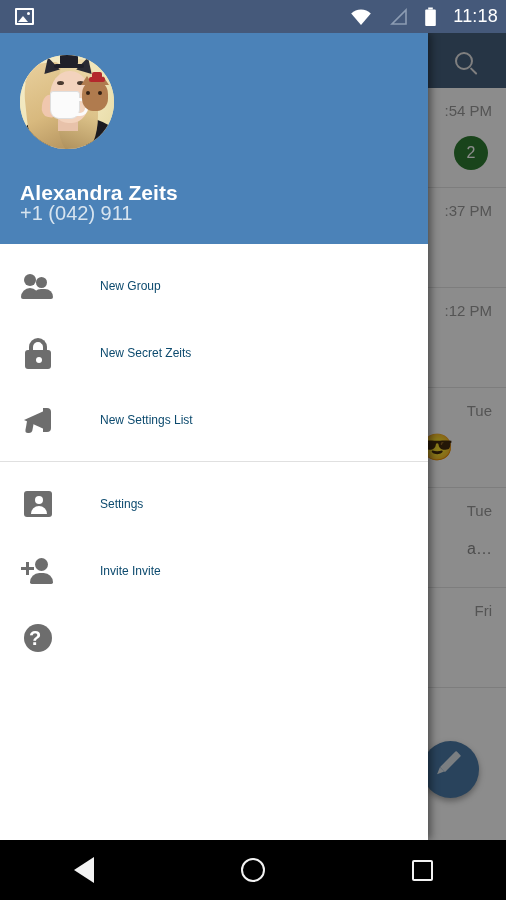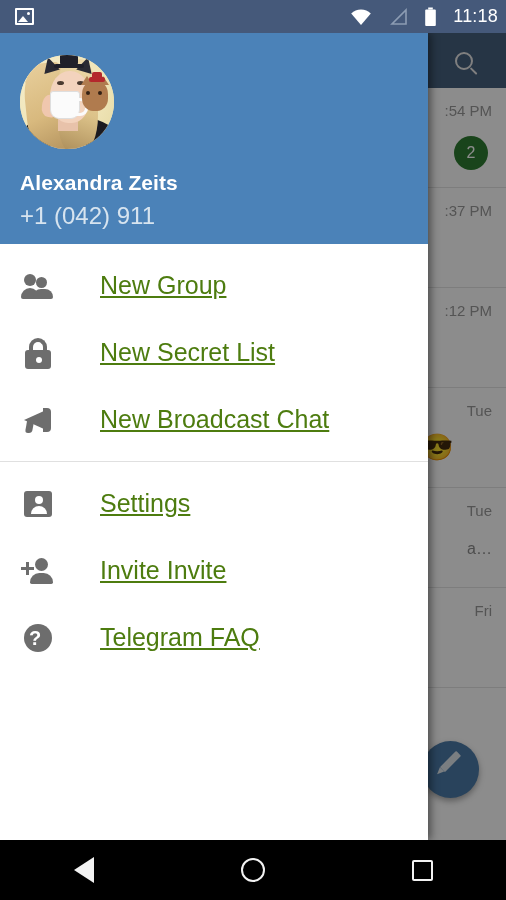--- a/index.html
+++ b/index.html
@@ -270,45 +270,45 @@
     transform:rotate(-22deg);
   }
 
   #drawer-name {
     position:absolute; left:20px; top:177px;
     color:#ffffff; font-size:21px; font-weight:bold;
     letter-spacing:.1px;
   }
   #drawer-phone {
     position:absolute; left:20px; top:208px;
-    color:#d7e4ef; font-size:24px;
-  }
-  
-  #drawer-header #drawer-name { top:138px; }
+    color:#d7e4ef; font-size:20px;
+  }
+  
+  #drawer-header #drawer-name { top:148px; }
   #drawer-header #drawer-phone { top:169px; }
 
   #drawer-menu { position:relative; width:428px; }
   .menu-group { padding:8px 0; }
   .menu-divider {
     height:1px; background:#e0e0e0; margin:0;
   }
   .menu-item {
     position:relative;
     height:67px;
     display:flex; align-items:center;
     cursor:pointer;
   }
   .menu-icon {
     position:absolute; left:21px; top:50%;
     transform:translateY(-50%);
     width:34px; height:34px;
   }
   .menu-label {
     position:absolute; left:100px;
-    font-size:25px; color:#4d7c0f;text-decoration:underline;
+    font-size:12px; color:#0c4a6e;
   }
 
   
   .ic { position:absolute; }
   
   .ic-people .p1h { left:3px; top:5px; width:12px; height:12px; border-radius:50%; background:#6d6d6d; position:absolute; }
   .ic-people .p1b { left:0px; top:19px; width:18px; height:11px; border-radius:9px 9px 2px 2px; background:#6d6d6d; position:absolute; }
   .ic-people .p2h { left:15px; top:8px; width:11px; height:11px; border-radius:50%; background:#6d6d6d; position:absolute; }
   .ic-people .p2b { left:12px; top:20px; width:20px; height:10px; border-radius:8px 8px 2px 2px; background:#6d6d6d; position:absolute; }
   
@@ -469,30 +469,30 @@
           </div>
           <span class="menu-label">New Group</span>
         </div>
 
         <div class="menu-item">
           <div class="menu-icon ic ic-lock">
             <span class="shackle"></span>
               <span class="body"></span>
               <span class="hole"></span>
           </div>
-          <span class="menu-label">New Secret List</span>
+          <span class="menu-label">New Secret Zeits</span>
         </div>
 
         <div class="menu-item">
           <div class="menu-icon ic ic-mega">
             <span class="handle"></span>
               <span class="cone"></span>
               <span class="cap"></span>
           </div>
-          <span class="menu-label">New Broadcast Chat</span>
+          <span class="menu-label">New Settings List</span>
         </div>
 
       </div>
 
       <div class="menu-divider"></div>
 
       <div class="menu-group">
 
         <div class="menu-item">
           <div class="menu-icon ic ic-card">
@@ -512,21 +512,20 @@
           </div>
           <span class="menu-label">Invite Invite</span>
         </div>
 
 
         <div class="menu-item">
           <div class="menu-icon ic ic-help">
             <span class="circ"></span>
               <span class="qm">?</span>
           </div>
-          <span class="menu-label">Telegram FAQ</span>
         </div>
 
       </div>
     </div>
   </div>
 
   <div id="statusbar">
     <div class="sb-photo-icon"></div>
     <div class="sb-right">
       <svg width="22" height="18" viewBox="0 0 22 18">

